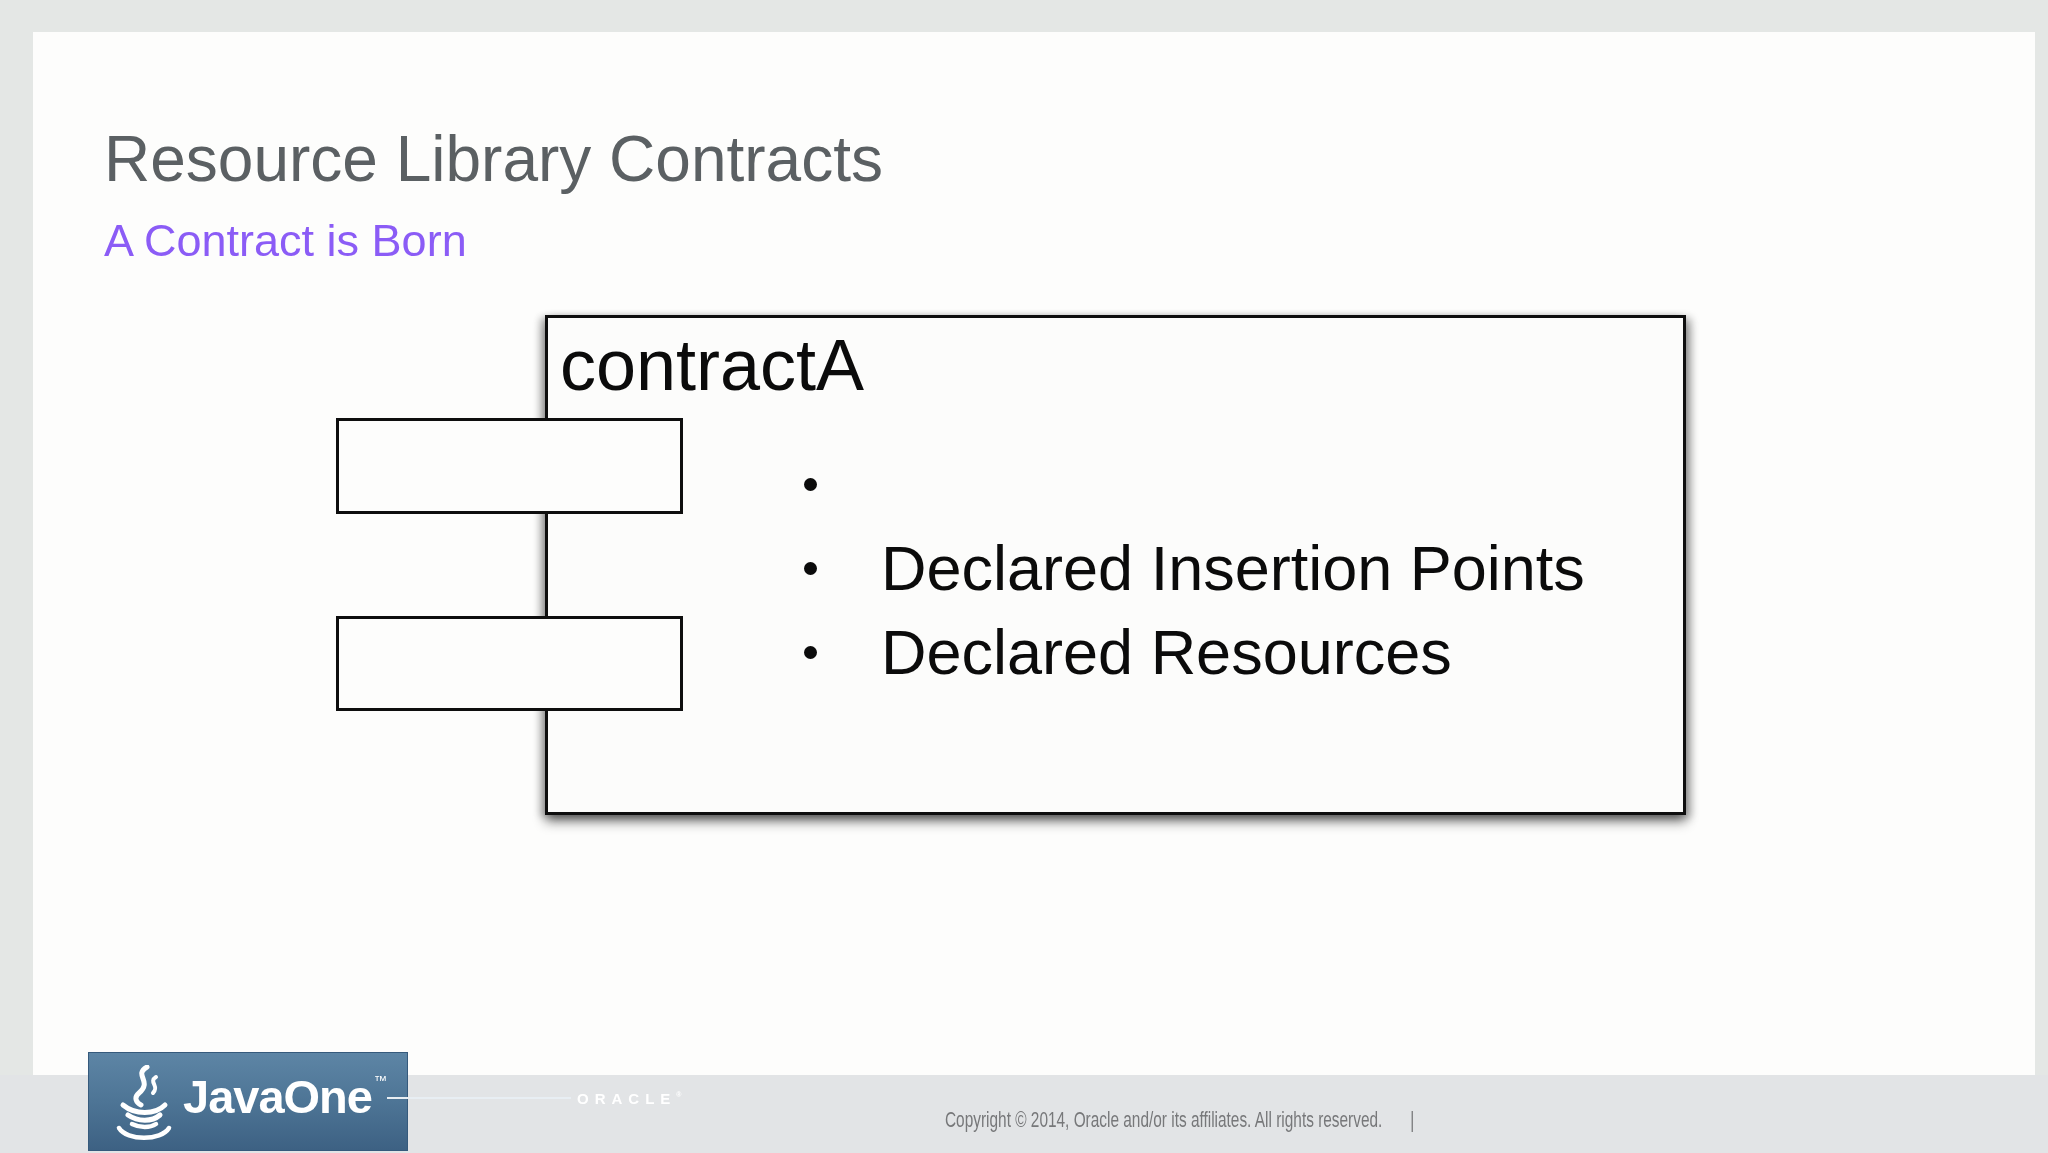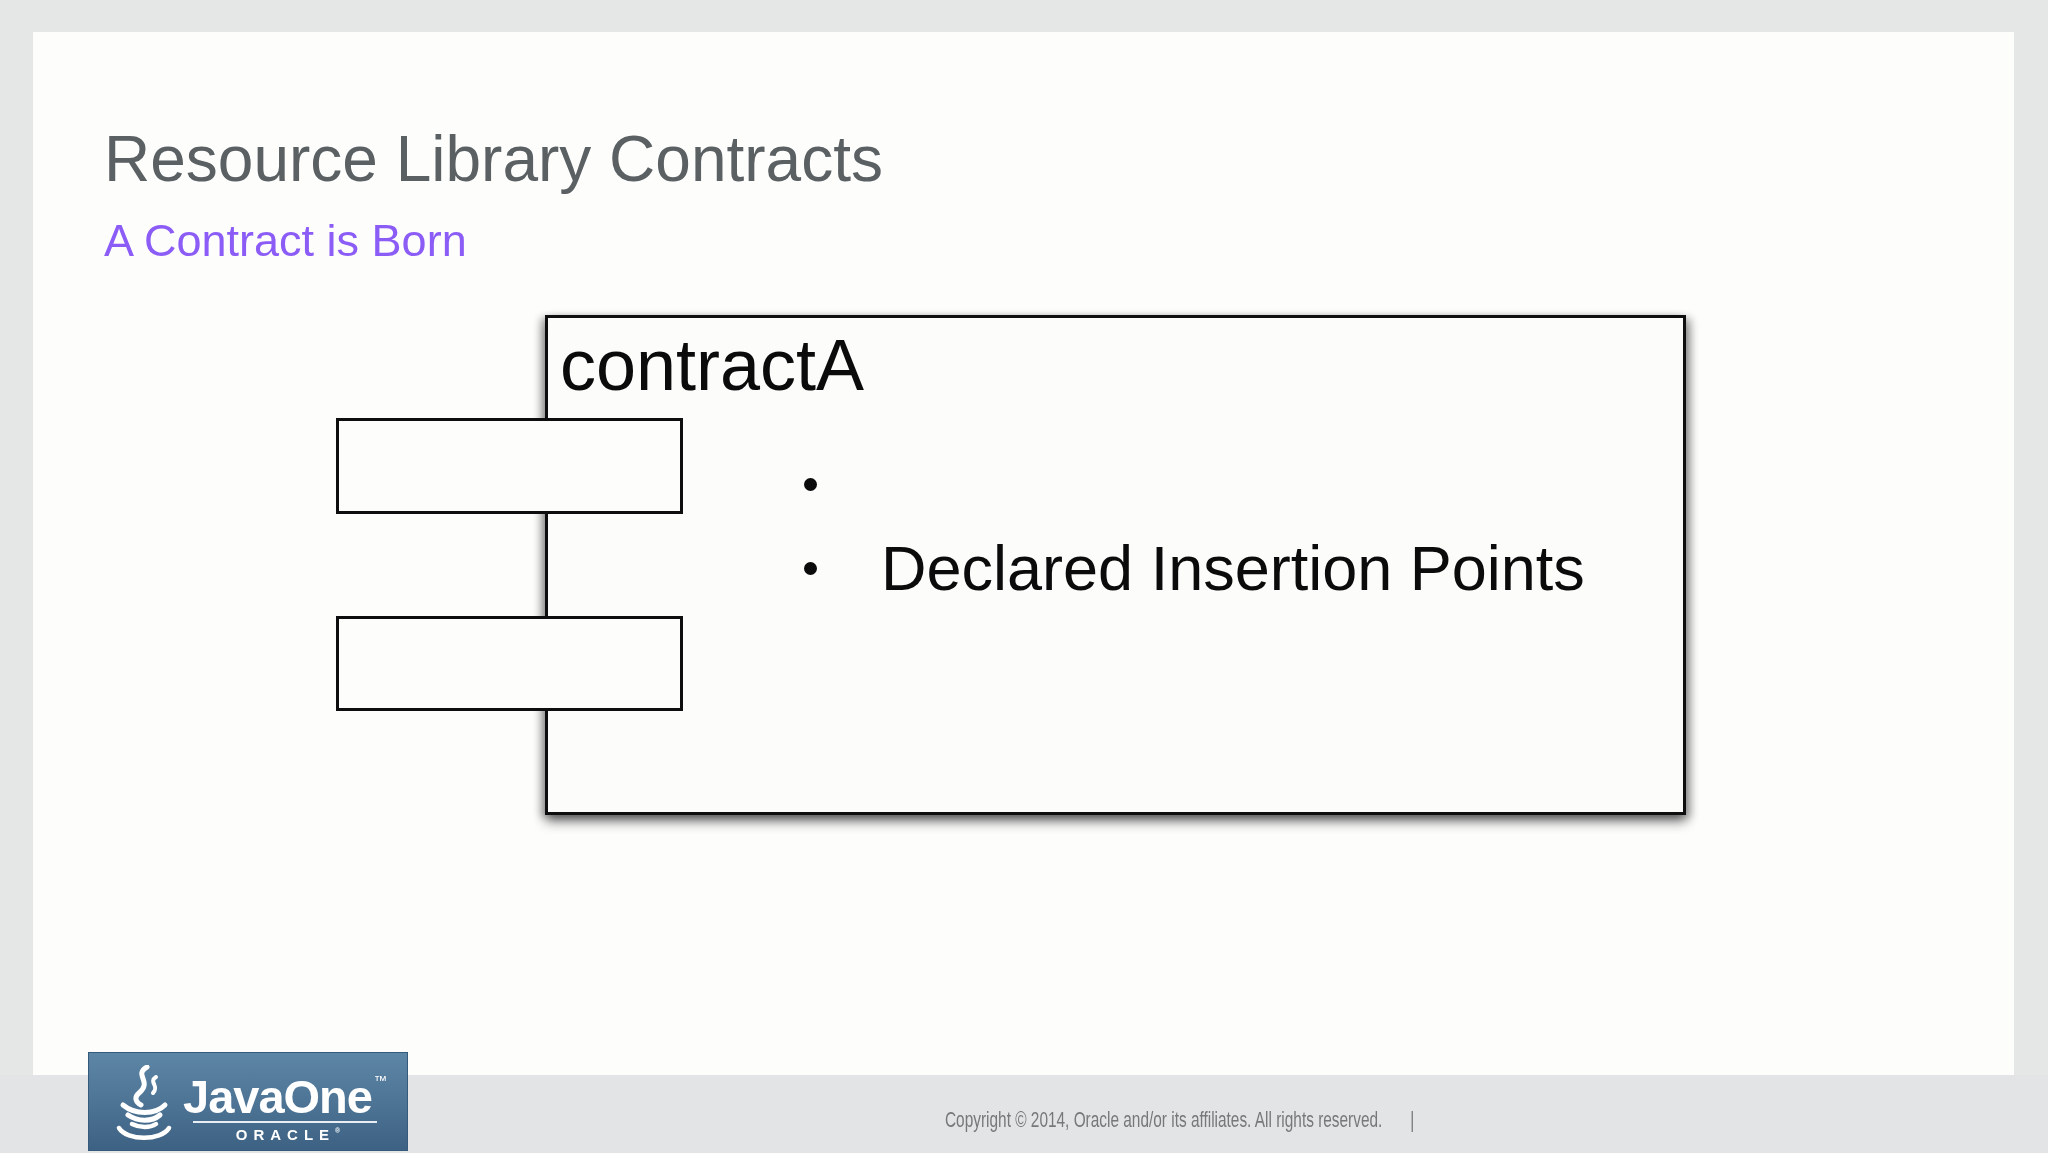--- a/index.html
+++ b/index.html
@@ -8,20 +8,21 @@
     background:#e4e7e5;
     font-family:"Liberation Sans", sans-serif;
     position:relative; overflow:hidden;
   }
 
   
   .slide {
     position:absolute; left:33px; top:32px;
     width:1981px; height:1043px;
     background:#fdfdfc;
+    padding-left:21px;
   }
 
   .page-title {
     position:absolute; left:71px; top:95px;
     font-size:64px; line-height:1;
     color:#5b6063; white-space:nowrap;
   }
   .page-subtitle {
     position:absolute; left:71px; top:186px;
     font-size:45px; line-height:1;
@@ -85,21 +86,21 @@
     width:320px; height:99px;
     background:linear-gradient(180deg,#5d85a5 0%, #4d7495 52%, #3d6183 100%);
     border:1px solid #365a7c;
     box-sizing:border-box;
     display:flex; align-items:flex-start;
     padding:10px 10px 0 24px;
     z-index:10;
   }
   .cup-icon { flex:none; margin-top:2px; }
   .logo-text {
-    display:flex; flex-direction:column; align-items:center;
+    display:flex; flex-direction:row; align-items:center;
     margin-left:8px; margin-top:12px;
   }
   .brand {
     font-size:47px; line-height:0.94; font-weight:600;
     color:#ffffff; letter-spacing:-1px; white-space:nowrap;
   }
   .brand .tm {
     font-size:13px; font-weight:400; vertical-align:28px; letter-spacing:0;
     margin-left:2px;
   }
@@ -124,20 +125,24 @@
   <div class="component-box">
     <div class="component-label">contractA</div>
     <div class="bullet-list">
       <div class="bullet-row">
         <span class="bullet-dot"></span>
       </div>
       <div class="bullet-row">
         <span class="bullet-dot"></span>
         <span class="bullet-text">Declared Insertion Points</span>
       </div>
+      <div class="bullet-row">
+        <span class="bullet-dot"></span>
+        <span class="bullet-text">Declared Resources</span>
+      </div>
     </div>
   </div>
 
   <div class="port port-1"></div>
   <div class="port port-2"></div>
 
 </div>
 
 <div class="footer-band"></div>
 

